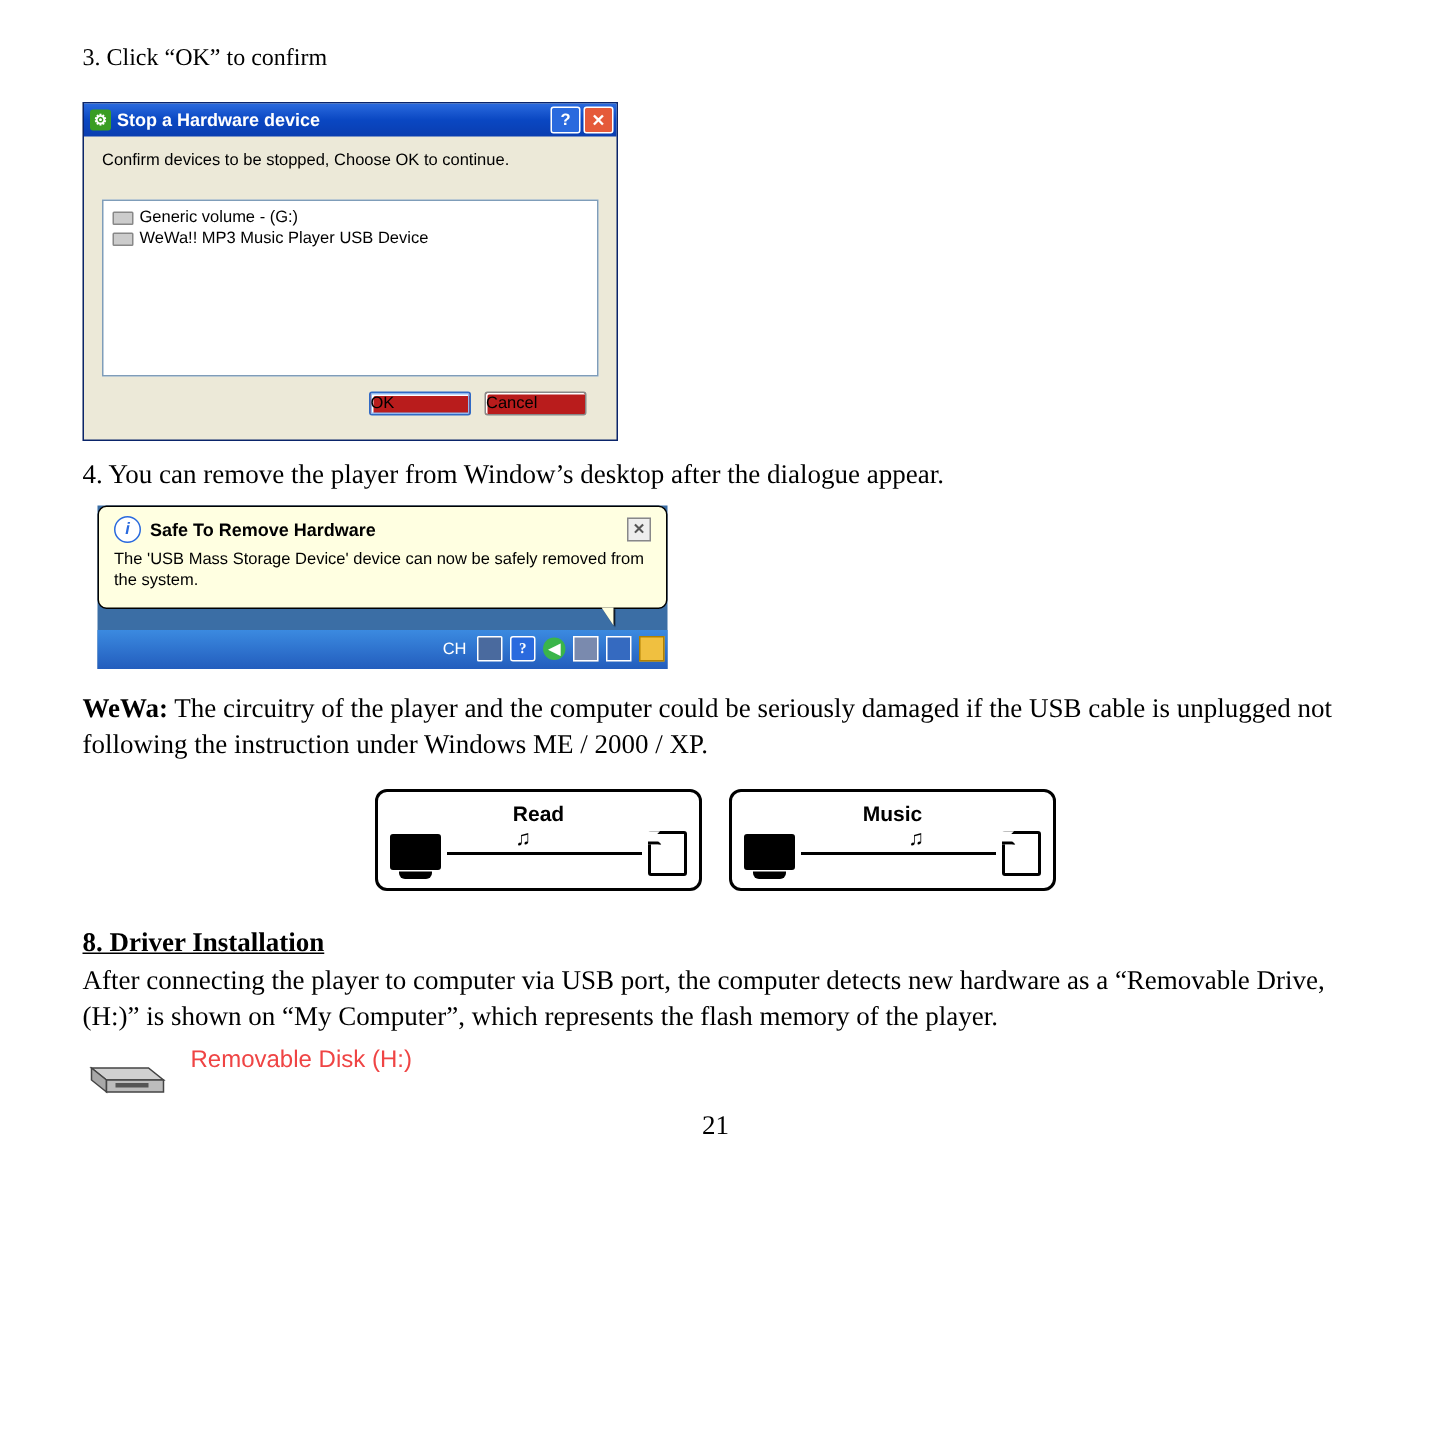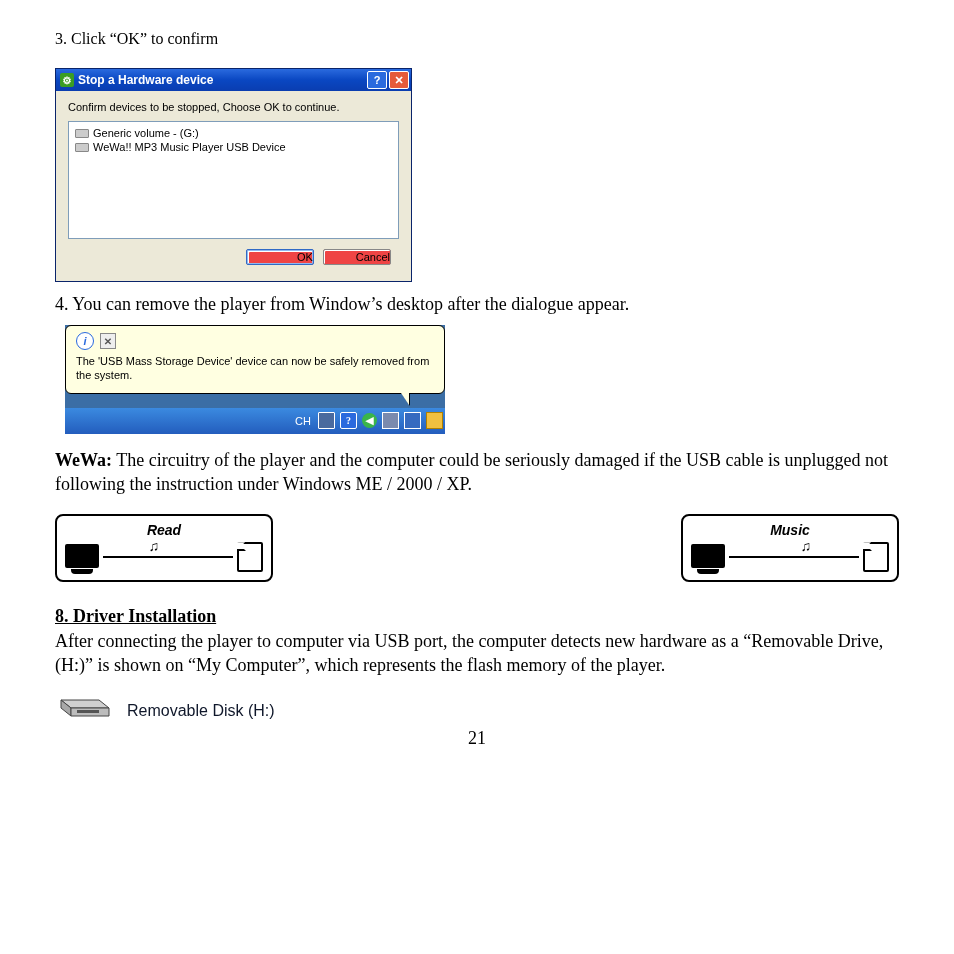--- a/index.html
+++ b/index.html
@@ -62,21 +62,21 @@
     justify-content: center;
     font-size: 11px;
     font-weight: bold;
   }
   .help-btn { background: #2a6ade; color:#fff; }
   .close-btn { background: #e55a3a; color:#fff; }
   .dlg1-body {
     padding: 10px 12px 10px 12px;
     color: #000;
   }
-  .dlg1-instr1 { margin-bottom: 8px; }
+  .dlg1-instr1 { margin-bottom: 20px; }
   .dlg1-instr2 { margin-bottom: 8px; line-height: 1.25;}
   .dlg1-list {
     background: #fff;
     border: 1px solid #7f9db9;
     height: 108px;
     padding: 4px 6px;
     font-size: 11px;
   }
   .dlg1-list-row {
     display: flex;
@@ -110,26 +110,26 @@
     padding: 0 2px;
   }
   .dlg1-buttons {
     text-align: right;
     padding: 10px 8px 6px 0;
   }
   .win-btn {
     display:inline-block;
     width: 66px;
     padding: 1px 0;
-    background: #ef4444;
+    background: #b91c1c;
     border: 1px solid #888;
     border-radius: 2px;
     font-family: Tahoma, sans-serif;
     font-size: 11px;
-    text-align:right;
+    text-align:left;
     margin-left:6px;
     box-shadow: inset 1px 1px 0 #fff;
   }
   .win-btn.default {
     border: 1px solid #316ac5;
     box-shadow: 0 0 0 1px #90b8f0 inset, inset 2px 2px 0 #fff;
   }
   
   .fig2 {
     width: 380px;
@@ -199,24 +199,23 @@
   .folder-ic{background:#f0c040;border:1px solid #b08000;}
   
   .note {
     font-size: 18px;
     margin: 6px 0 18px 0;
     line-height: 1.35;
   }
   
   .rw-wrap {
     display:flex;
-    justify-content:space-between;
+    justify-content:center;
     gap:18px;
     margin-bottom: 24px;
-    font-style: italic;
   }
   .rw-box {
     border: 2px solid #000;
     border-radius: 8px;
     width: 198px;
     padding: 6px 8px 8px 8px;
     font-family: Arial, sans-serif;
   }
   .rw-title { text-align:center;font-weight:bold;font-size:14px;margin-bottom:4px;}
   .rw-row { display:flex;align-items:center;justify-content:space-between;position:relative;}
@@ -256,24 +255,24 @@
     font-weight: bold;
     text-decoration: underline;
     margin-bottom: 2px;
   }
   .sec5-body {
     font-size: 18px;
     line-height: 1.35;
     margin-bottom: 8px;
   }
   .remdisk-row {
-    display:flex; align-items:flex-end; gap:12px;
+    display:flex; align-items:flex-start; gap:12px;
     font-family: Arial, sans-serif;
     font-size: 16px;
-    color:#0f172a;
+    color:#ef4444;
   }
   .remdisk-icon {
     width:60px;height:34px;position:relative;
   }
   .remdisk-icon svg{width:60px;height:34px;}
   .pagenum{
     text-align:center;
     font-size: 18px;
     margin-top: 8px;
   }
@@ -308,20 +307,21 @@
     </div>
   </div>
 </div>
 
 <div class="step4">4. You can remove the player from Window’s desktop after the dialogue appear.</div>
 
 <div class="fig2">
   <div class="balloon">
     <div class="balloon-head">
       <span class="info-icon">i</span>
+      <span style="flex:1">Safe To Remove Hardware</span>
       <span class="balloon-close">✕</span>
     </div>
     <div class="balloon-body">The 'USB Mass Storage Device' device can now be safely removed from the system.</div>
     <div class="balloon-tail"></div>
   </div>
   <div class="taskbar">
     <span class="tray-txt">CH</span>
     <span class="tray-ic kbd-ic"></span>
     <span class="tray-ic hlp-ic">?</span>
     <span class="tray-ic back-ic">◀</span>

